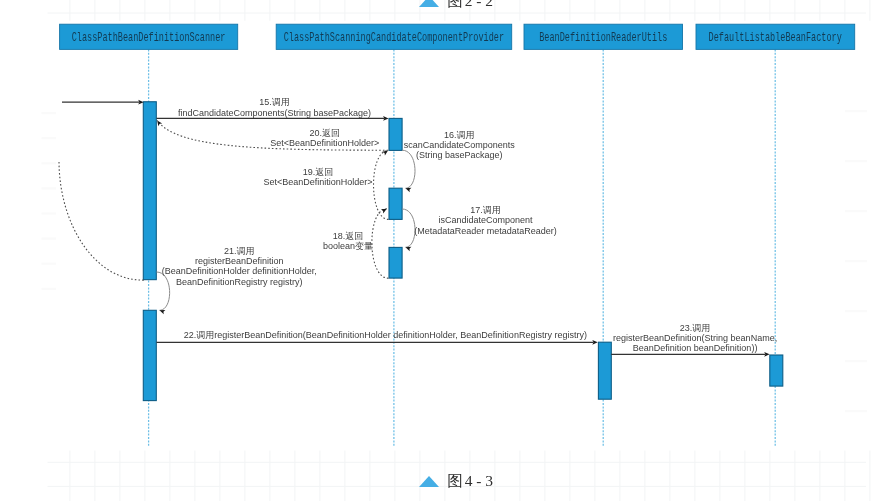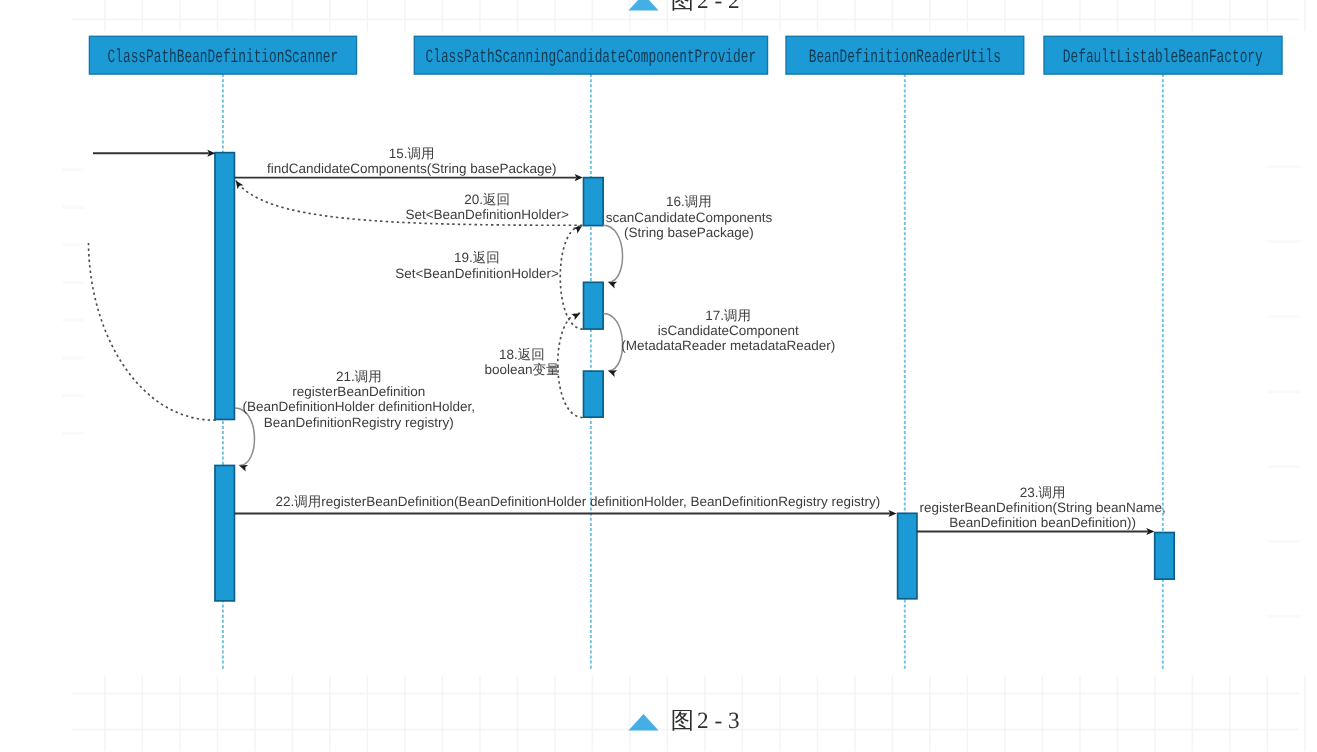--- a/index.html
+++ b/index.html
@@ -213,16 +213,16 @@
     <div class="cap-tri" style="border-bottom-color: rgb(69, 174, 229);"></div>
     <div class="cap-text">
         <span>图</span>
         <span>2 - 2</span>
       </div>
   </div>
   <div class="caption" id="cap-bottom" style="left: 418.7px; top: 472.5px;">
     <div class="cap-tri" style="border-bottom-color: rgb(69, 174, 229);"></div>
     <div class="cap-text">
         <span>图</span>
-        <span>2 - 3</span>
+        <span>4 - 3</span>
       </div>
   </div>
 </div>
 
 </body></html>

